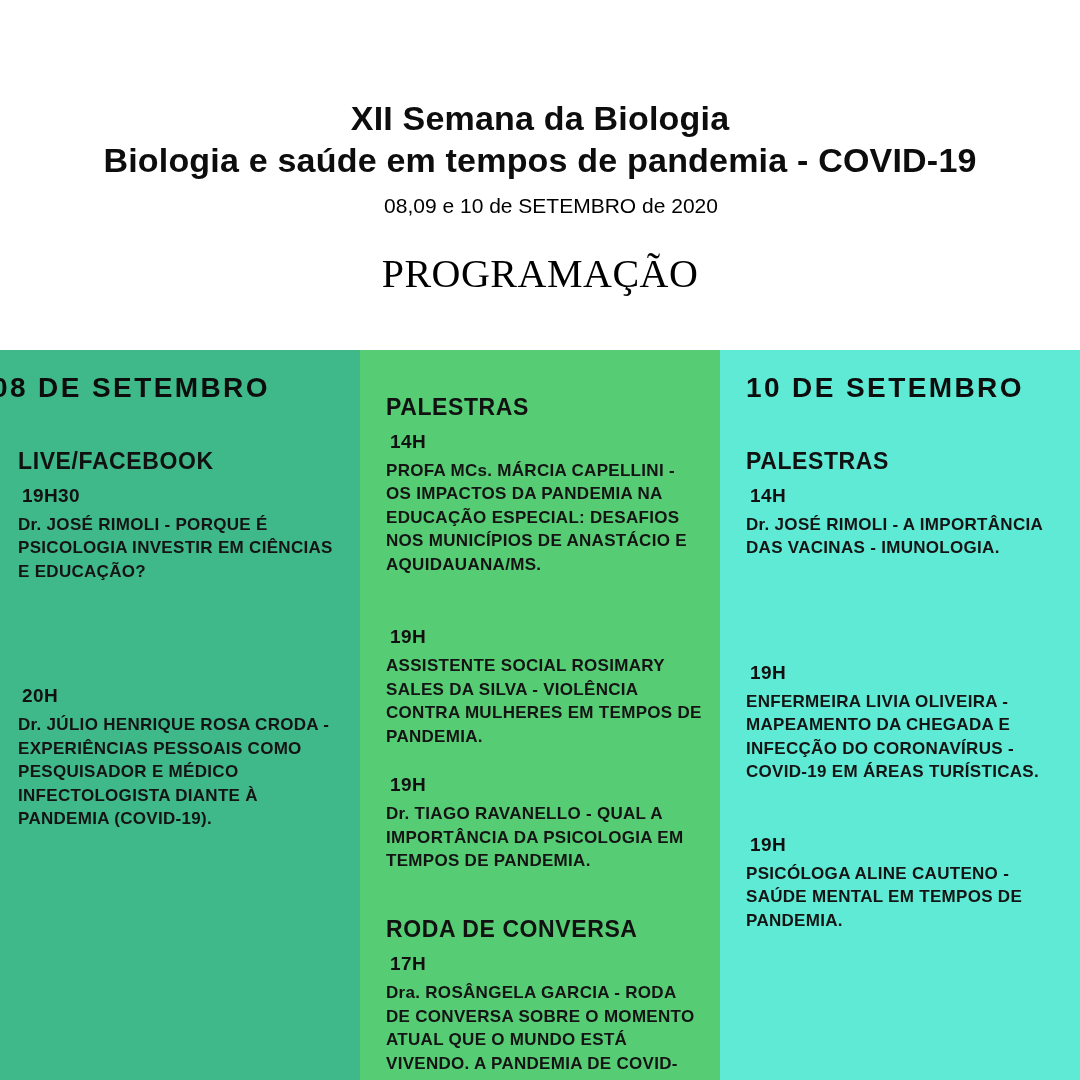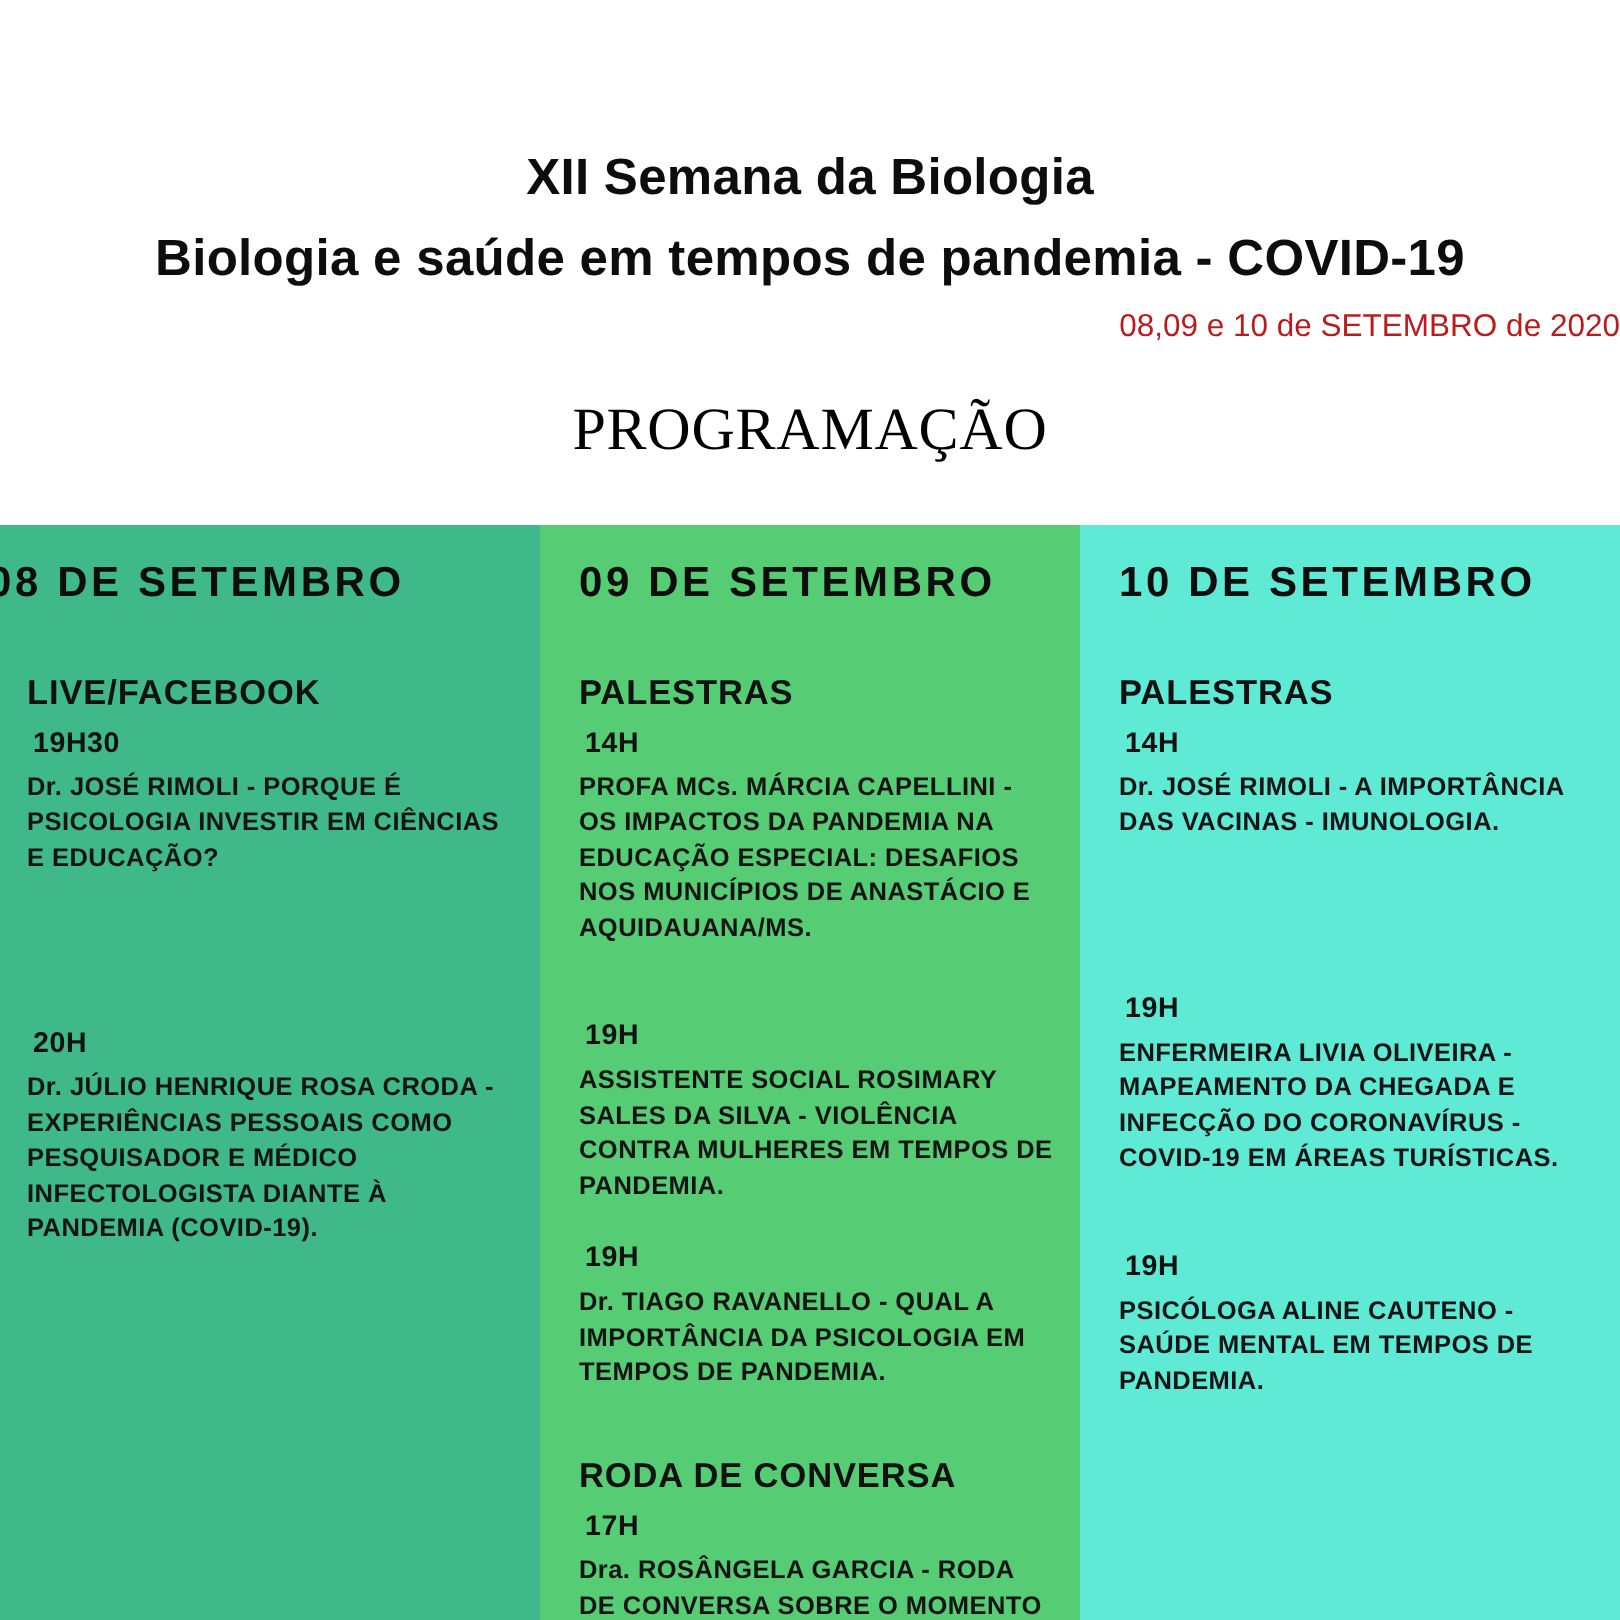--- a/index.html
+++ b/index.html
@@ -26,28 +26,28 @@
     color: #0d0d0d;
     line-height: 1.18;
     letter-spacing: 0.2px;
   }
   .title-line2 {
     font-size: 34px;
     font-weight: bold;
     color: #0d0d0d;
     line-height: 1.18;
     letter-spacing: 0.2px;
-    margin-top: 14px;
+    margin-top: 2px;
   }
   .dates {
     margin-top: 14px;
-    text-align: right;
+    text-align: center;
     padding-left: 22px;
     font-size: 21px;
-    color: #b91c1c;
+    color: #000000;
     font-weight: 500;
   }
   .programacao {
     margin-top: 32px;
     text-align: center;
     font-size: 40px;
     color: #000000;
     letter-spacing: 0.5px;
     font-weight: 400;
     font-family: Liberation Serif, serif;
@@ -129,21 +129,20 @@
         <div class="section-head">LIVE/FACEBOOK</div>
         <div class="time">19H30</div>
         <div class="desc">Dr. JOSÉ RIMOLI - PORQUE É PSICOLOGIA INVESTIR EM CIÊNCIAS E EDUCAÇÃO?</div>
         <div class="gap-lg"></div>
         <div class="time">20H</div>
         <div class="desc">Dr. JÚLIO HENRIQUE ROSA CRODA - EXPERIÊNCIAS PESSOAIS COMO PESQUISADOR E MÉDICO INFECTOLOGISTA DIANTE À PANDEMIA (COVID-19).</div>
       </div>
     </div>
 
     <div class="col col-2">
-      <div class="col-date">09 DE SETEMBRO</div>
       <div class="col-body">
         <div class="section-head">PALESTRAS</div>
         <div class="time">14H</div>
         <div class="desc">PROFA MCs. MÁRCIA CAPELLINI - OS IMPACTOS DA PANDEMIA NA EDUCAÇÃO ESPECIAL: DESAFIOS NOS MUNICÍPIOS DE ANASTÁCIO E AQUIDAUANA/MS.</div>
         <div class="gap-md"></div>
         <div class="time">19H</div>
         <div class="desc">ASSISTENTE SOCIAL ROSIMARY SALES DA SILVA - VIOLÊNCIA CONTRA MULHERES EM TEMPOS DE PANDEMIA.</div>
         <div class="gap-sm"></div>
         <div class="time">19H</div>
         <div class="desc">Dr. TIAGO RAVANELLO - QUAL A IMPORTÂNCIA DA PSICOLOGIA EM TEMPOS DE PANDEMIA.</div>

